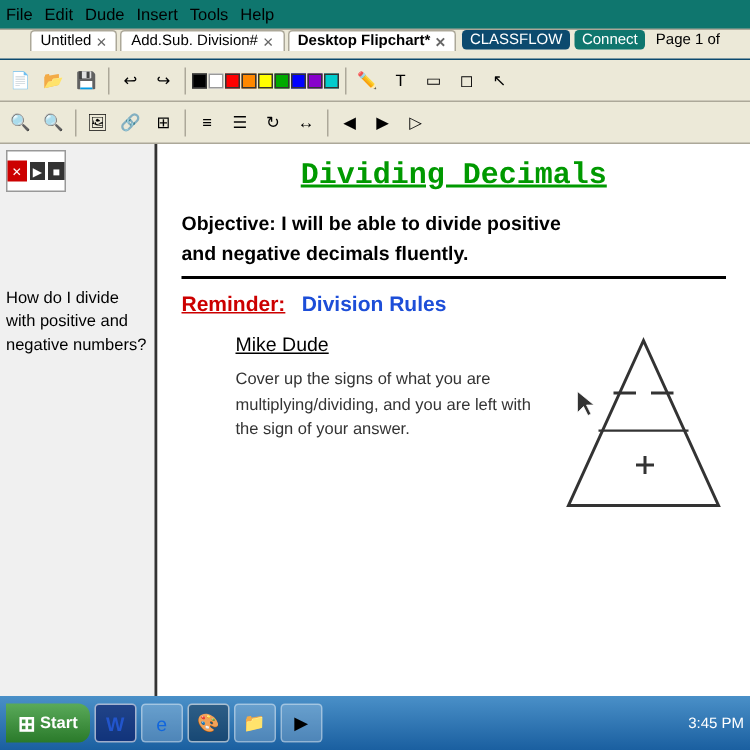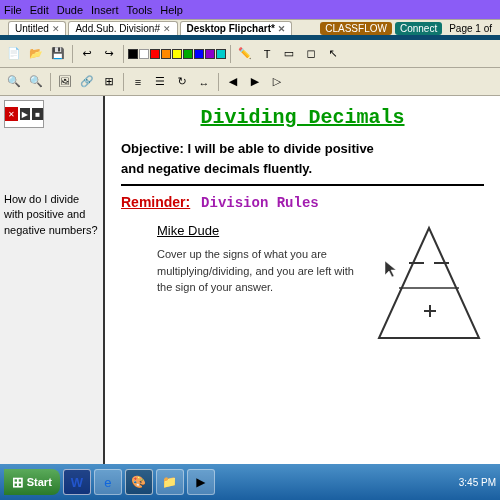--- a/index.html
+++ b/index.html
@@ -9,40 +9,40 @@
       overflow: hidden;
       font-family: Arial, sans-serif;
       background: #d4d0c8;
       font-size: 13px;
     }
 
     
     .menu-bar {
       display: flex;
       align-items: center;
-      background: #8b5cf6;
+      background: #0f766e;
       border-bottom: 1px solid #aca899;
       height: 20px;
       padding: 0 4px;
       gap: 8px;
     }
     .menu-bar span {
       font-size: 11px;
       color: #000;
       cursor: pointer;
     }
 
     
     .tabs-bar {
       display: flex;
-      align-items: flex-end;
+      align-items: flex-start;
       background: #ece9d8;
-      border-bottom: 5px solid #0c4a6e;
+      border-bottom: 1px solid #0c4a6e;
       height: 20px;
-      padding: 0 8px;
+      padding: 0 20px;
       gap: 2px;
     }
     .tab {
       background: #fff;
       border: 1px solid #aca899;
       border-bottom: none;
       padding: 1px 6px;
       font-size: 10px;
       border-radius: 3px 3px 0 0;
       display: flex;
@@ -53,21 +53,21 @@
     .tab.active {
       background: #fff;
       font-weight: bold;
     }
     .tab-close {
       font-size: 9px;
       color: #666;
     }
     .classflow-btn {
       margin-left: auto;
-      background: #a16207;
+      background: #0c4a6e;
       color: #fff;
       font-size: 10px;
       padding: 1px 5px;
       border-radius: 3px;
       cursor: pointer;
     }
     .connect-btn {
       background: #0f766e;
       color: #fff;
       font-size: 10px;
@@ -219,24 +219,23 @@
     .reminder-line {
       margin-bottom: 12px;
     }
     .reminder-label {
       color: #cc0000;
       font-weight: bold;
       font-size: 14px;
       text-decoration: underline;
     }
     .reminder-text {
-      color: #a21caf;
+      color: #1d4ed8;
       font-weight: bold;
       font-size: 14px;
-      font-family: Liberation Mono, monospace;
     }
     .content-section {
       display: flex;
       gap: 12px;
       align-items: flex-start;
     }
     .text-section {
       flex: 1;
       margin-left: 36px;
     }

